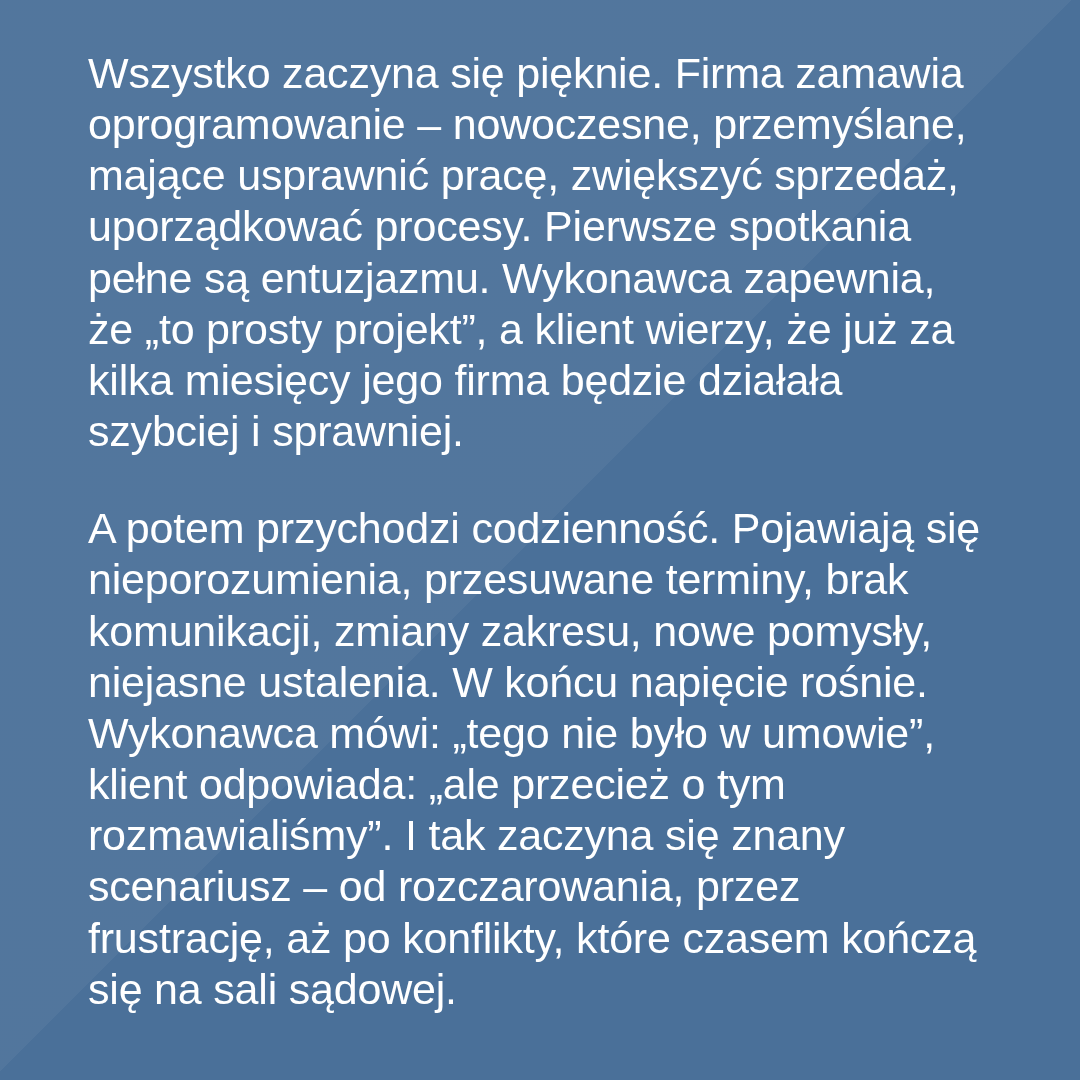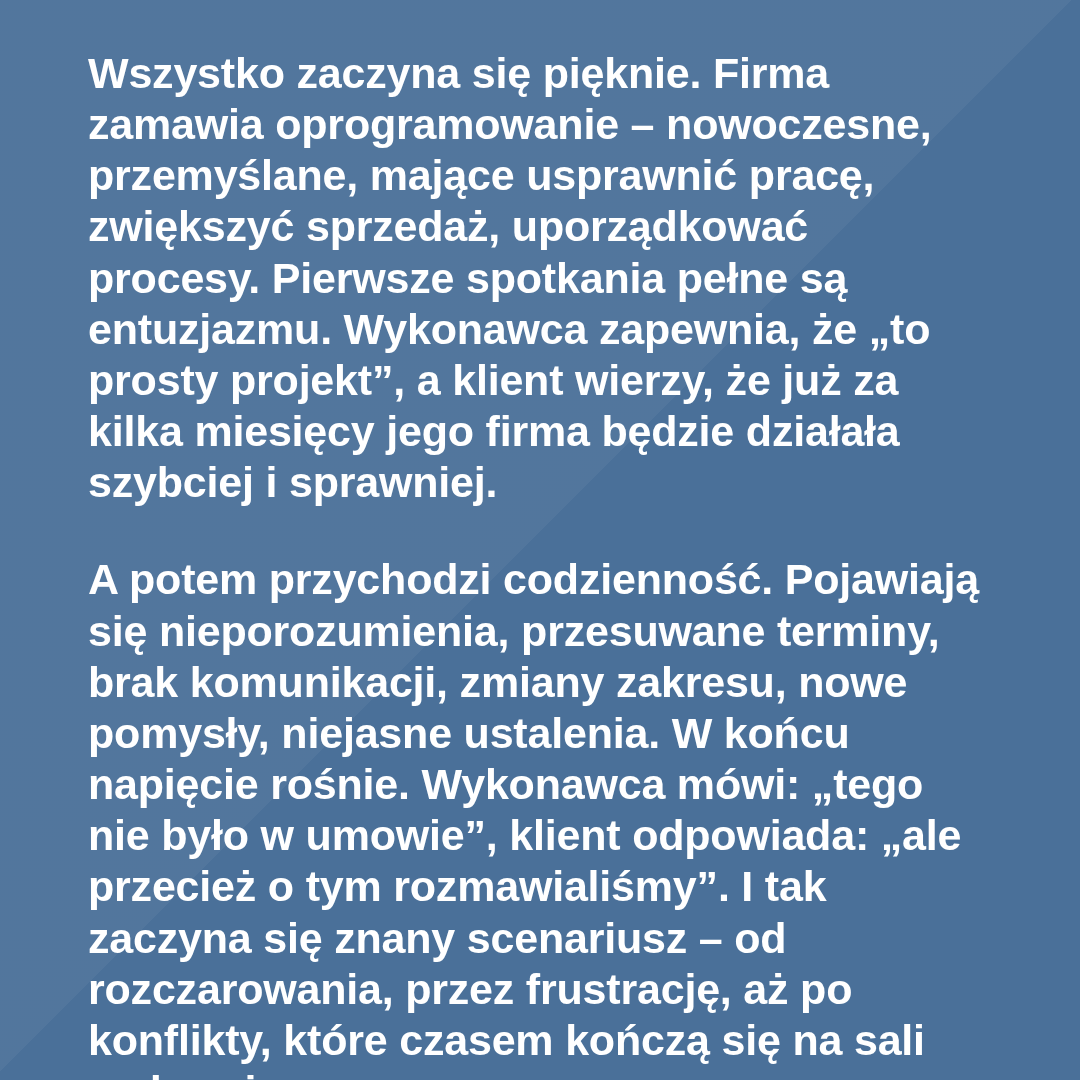--- a/index.html
+++ b/index.html
@@ -12,21 +12,20 @@
     background: #4a7099;
     font-family: "Liberation Sans", sans-serif;
     overflow: hidden;
   }
   .slide {
     position: relative;
     width: 879px;
     height: 1080px;
     background: #4a7099;
     box-sizing: border-box;
-    font-weight: bold;
   }
   
   .bg-wedge {
     position: absolute;
     top: 0;
     left: 0;
     width: 1080px;
     height: 1080px;
     background: linear-gradient(to bottom right, rgba(255,255,255,0.045) 0%, rgba(255,255,255,0.045) 49.6%, rgba(255,255,255,0.0) 49.6%, rgba(255,255,255,0.0) 100%);
     pointer-events: none;

